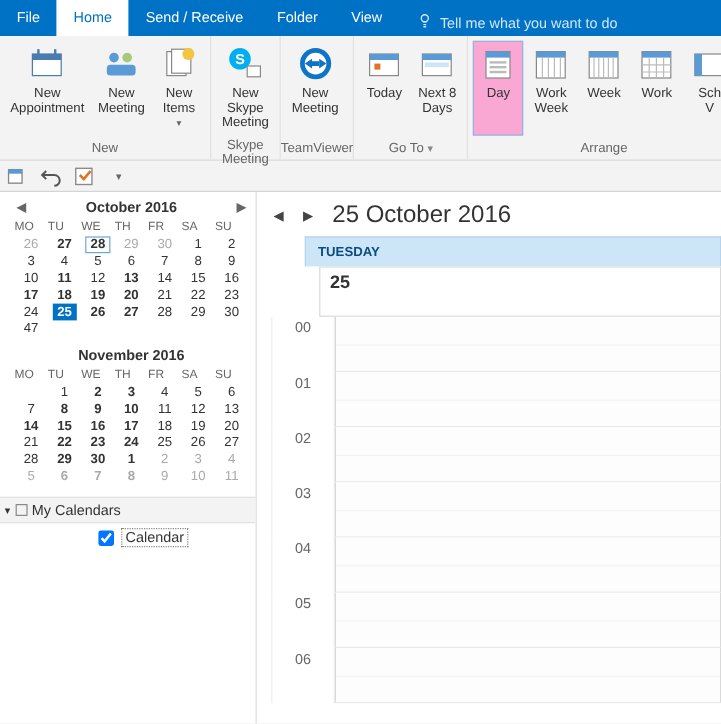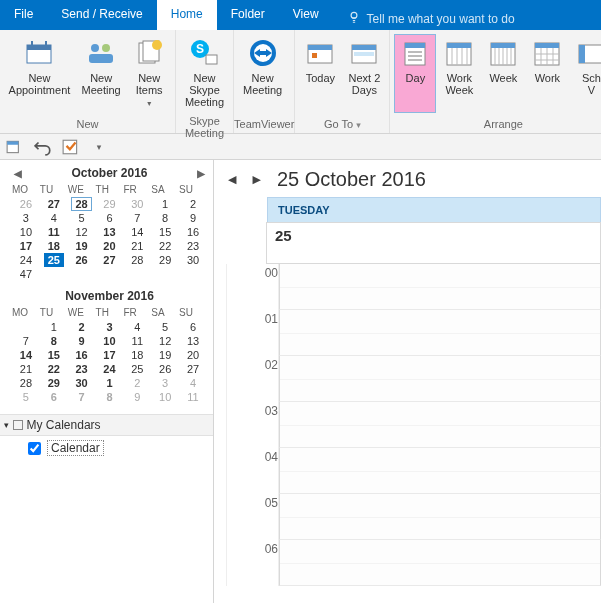--- a/index.html
+++ b/index.html
@@ -39,48 +39,48 @@
   .mtable th { font-size:10px; font-weight:normal; color:#666; text-align:left; padding:2px 0; }
   .mtable td { font-size:11px; text-align:center; padding:1px 0; cursor:pointer; }
   .mtable td.dim { color:#aaa; }
   .mtable td.bold { font-weight:bold; }
   .mtable td.sel span { background:#0072c6; color:#fff; padding:1px 4px; }
   .mtable td.hov span { border:1px solid #6ba7d6; padding:0 3px; }
 
   .groupline { background:#f3f3f3; border-top:1px solid #e1e1e1; border-bottom:1px solid #e1e1e1; display:flex; align-items:center; gap:4px; padding:3px 4px; margin-top:8px; position:relative;}
   .groupline .arr { font-size:9px; }
   .groupline .sq { width:10px; height:10px; border:1px solid #888; display:inline-block; }
-  .callist { padding:4px 2px 4px 28px; display:flex; align-items:center; gap:6px; }
+  .callist { padding:4px 2px 4px 28px; display:flex; align-items:center; gap:6px;justify-content:center; }
   .callist input { width:13px; height:13px; }
   .callist .nm { border:1px dotted #888; padding:0 3px; }
 
   
   .right { flex:1; background:#fff; position:relative; }
   .rhdr { display:flex; align-items:center; gap:16px; padding:8px 10px 6px 14px; }
   .rhdr .arrow { font-size:11px; color:#444; cursor:pointer; }
   .rhdr .ttl { font-size:20px; color:#333; }
-  .dayhdr { margin-left:53px; background:#cde6f7; font-size:11px; font-weight:bold; color:#0a4c80; padding:6px 10px; border:1px solid #b5d3ed; border-bottom:none; }
+  .dayhdr { margin-left:40px; background:#cde6f7; font-size:11px; font-weight:bold; color:#0a4c80; padding:6px 10px; border:1px solid #b5d3ed; border-bottom:none; }
   .allday { margin-left:52px; height:42px; background:#fff; border:1px solid #d9d9d9; position:relative; }
   .allday .num { font-size:15px; font-weight:bold; padding:4px 8px; }
   .tgrid { position:relative; margin-left:0; }
   .trow { display:flex; height:46px; }
-  .trow .hr { width:52px; font-size:12px; color:#666; text-align:right; padding-top:2px; border-right:1px solid #eee;}
+  .trow .hr { width:52px; font-size:12px; color:#666; text-align:center; padding-top:2px; border-right:1px solid #eee;}
   .trow .slot { flex:1; border-bottom:1px solid #e9e9e9; border-left:1px solid #d9d9d9; border-right:1px solid #d9d9d9; background:#fdfdfd; position:relative;}
   .trow .slot::after{content:"";position:absolute;left:0;right:0;top:50%;border-top:1px solid #f3f3f3;}
   .gutter { width:13px; border-right:1px solid #eee;}
 
   svg { pointer-events:none; }
 </style>
 </head>
 <body>
 
 <div class="titlebar">
   <div class="titletab">File</div>
+  <div class="titletab active">Home</div>
   <div class="titletab">Send / Receive</div>
-  <div class="titletab active">Home</div>
   <div class="titletab">Folder</div>
   <div class="titletab">View</div>
   <div class="tellme">
     <span>
       <svg viewBox="0 0 24 24" fill="none" stroke="#d0e6f6" stroke-width="2">
           <circle cx="12" cy="9" r="5"></circle>
           <path d="M10 18h4M10 21h4M9 14h6"></path>
         </svg>
     </span>
     <span>Tell me what you want to do</span>
@@ -191,21 +191,21 @@
       </div>
       <div class="rbtn">
         <div class="ic">
             <svg viewBox="0 0 32 32">
               <rect x="4" y="8" width="24" height="18" fill="#fff" stroke="#888"></rect>
               <rect x="4" y="8" width="24" height="5" fill="#5b9bd5"></rect>
               <rect x="6" y="15" width="20" height="4" fill="#cde6f7"></rect>
             </svg>
           </div>
         <div class="lb">
-            <span>Next 2</span>
+            <span>Next 8</span>
             <span>Days</span>
           </div>
       </div>
     </div>
     <div class="rgroup-lbl"><span>Go To</span> <span style="font-size:9px;color:#888">▾</span></div>
   </div>
 
   <div class="rgroup" style="flex:1;border-right:none;">
     <div class="rgroup-btns">
       <div class="rbtn active">

